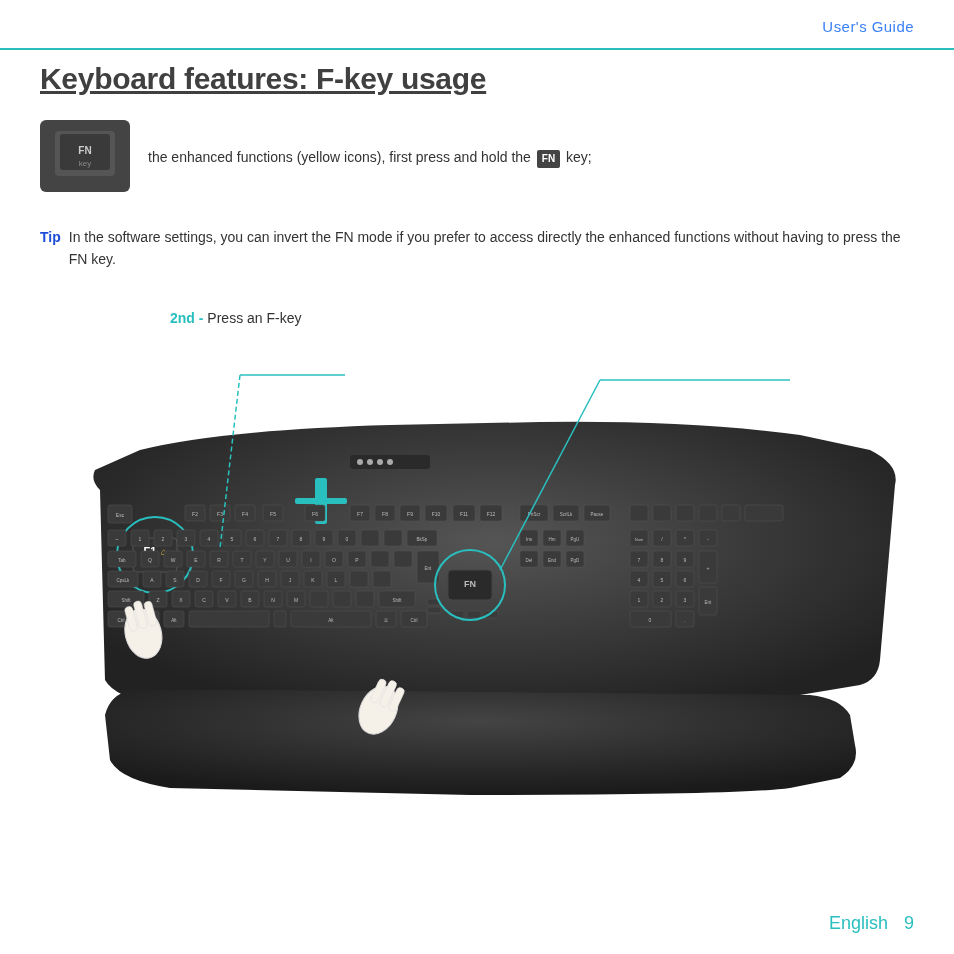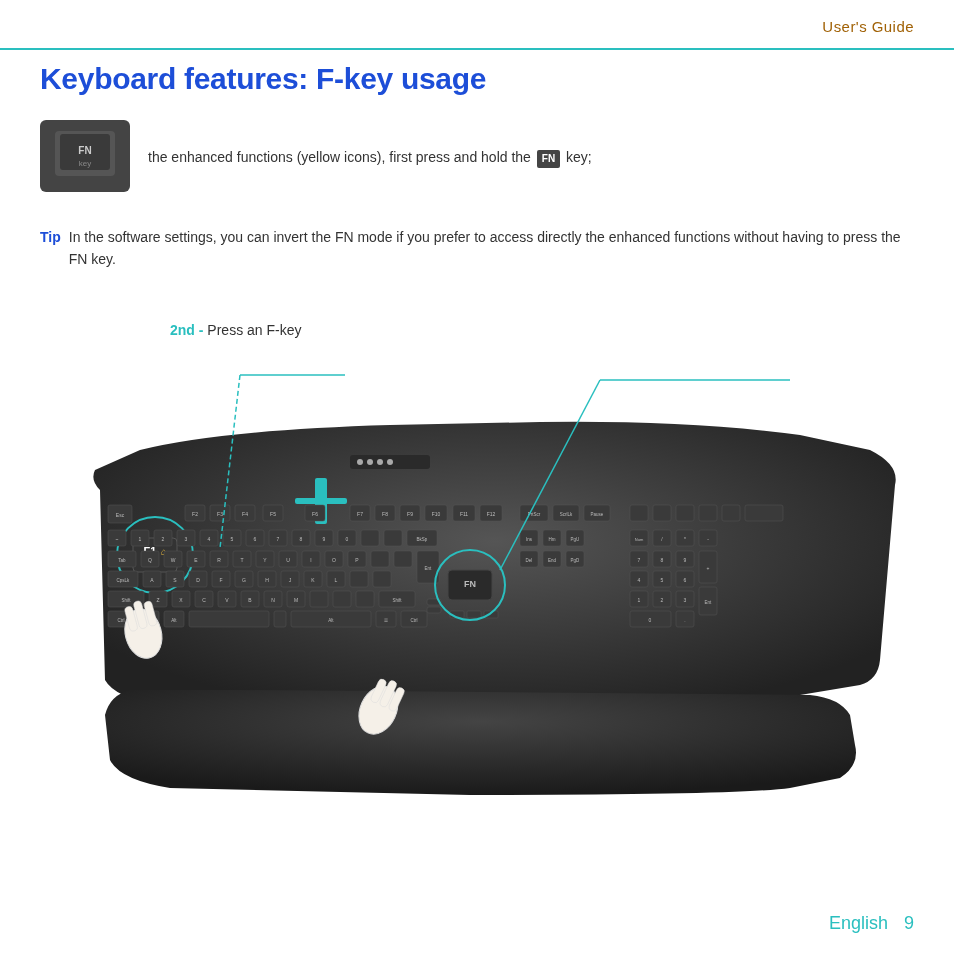--- a/index.html
+++ b/index.html
@@ -21,33 +21,34 @@
       right: 0;
       height: 1.5px;
       background: #2abfbf;
     }
 
     .header-title {
       position: absolute;
       top: 18px;
       right: 40px;
       font-size: 15px;
-      color: #a16207;
+      color: #3b82f6;
       font-weight: 300;
       letter-spacing: 0.03em;
     }
 
     .page-title {
       position: absolute;
       top: 62px;
       left: 40px;
       font-size: 30px;
       font-weight: 700;
-      color: #1d4ed8;
+      color: #404040;
       letter-spacing: -0.01em;
+      text-decoration: underline;
     }
 
     
     .intro-section {
       position: absolute;
       top: 120px;
       left: 40px;
       right: 40px;
       display: flex;
       align-items: flex-start;
@@ -115,21 +116,20 @@
     }
 
     
     .callout-2nd {
       position: absolute;
       top: 10px;
       left: 130px;
       display: flex;
       align-items: center;
       gap: 0;
-      margin-top: 12px;
     }
 
     .callout-label-2nd {
       font-size: 14px;
       color: #333;
       white-space: nowrap;
     }
 
     .callout-label-2nd span.bold {
       font-weight: 700;

